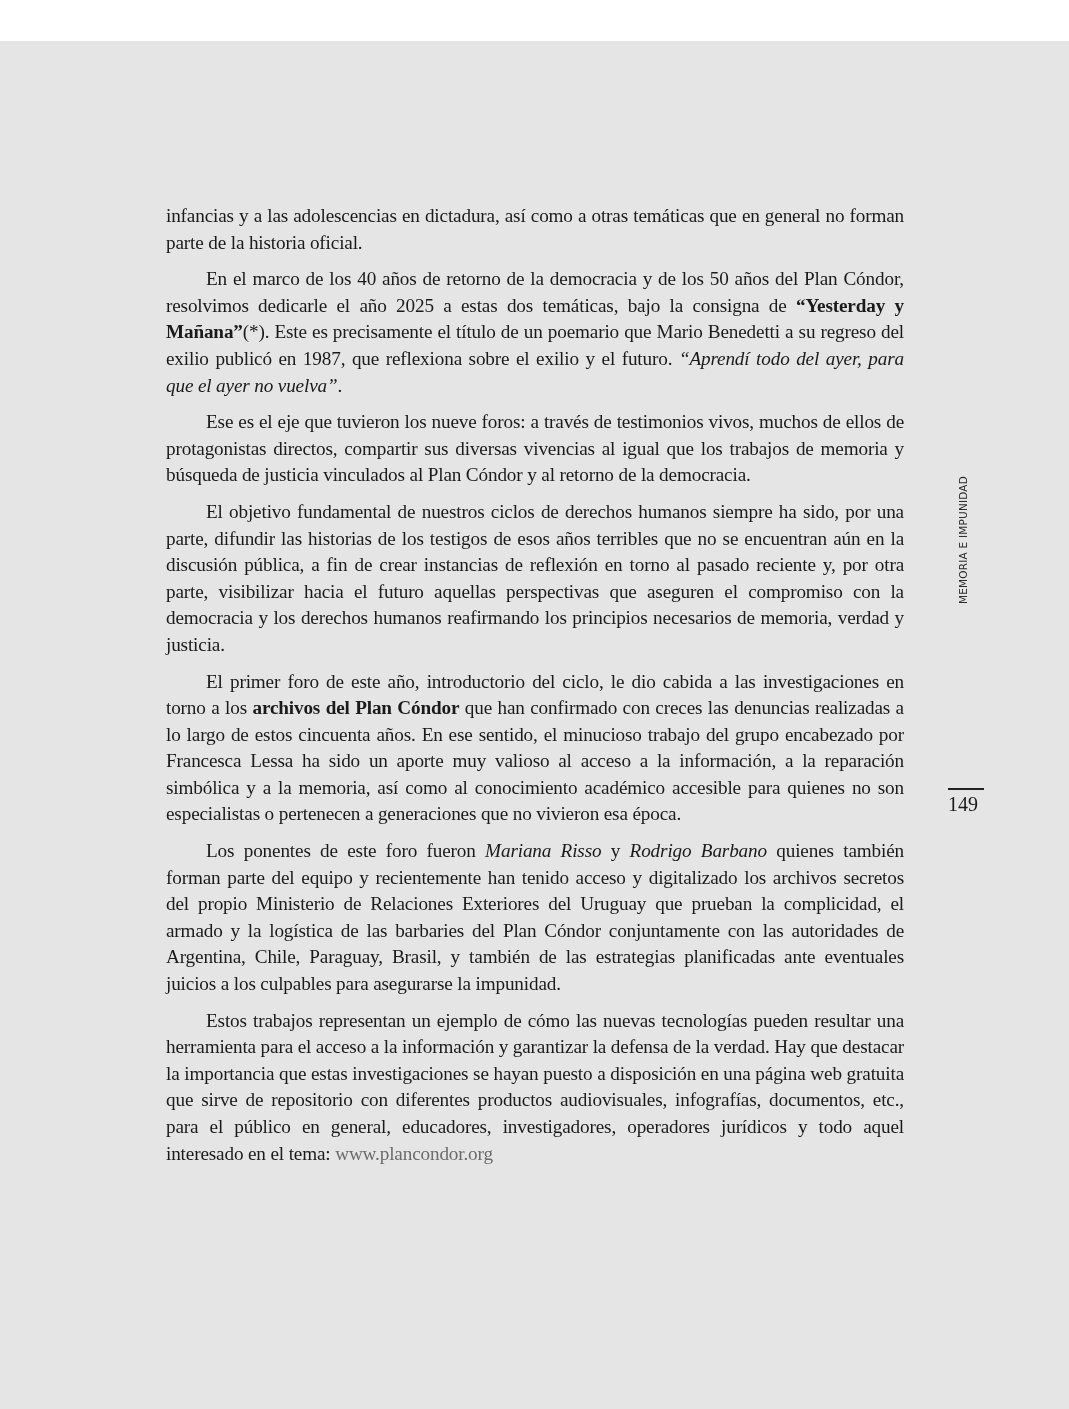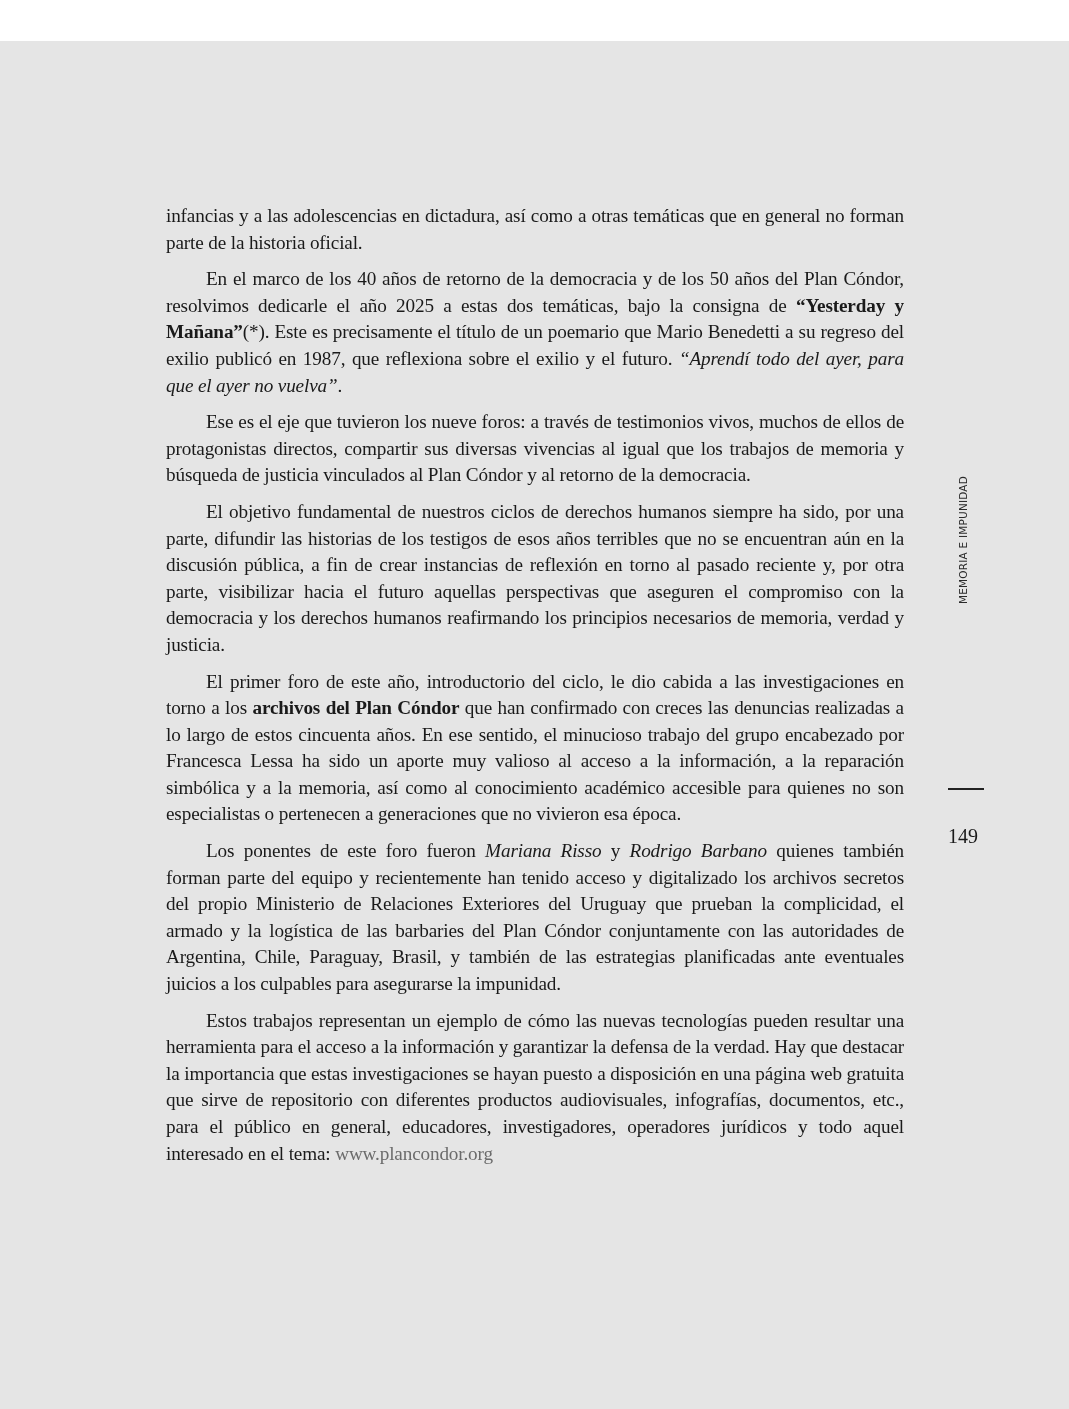--- a/index.html
+++ b/index.html
@@ -22,21 +22,21 @@
   .side-label {
     position: absolute; left: 957px; top: 563px;
     transform-origin: left top; transform: rotate(-90deg);
     font-family: "DejaVu Sans", sans-serif; font-size: 10.5px; letter-spacing: 0.2px;
     color: #2a2a2a; white-space: nowrap;
   }
   .page-num-rule {
     position: absolute; left: 948px; top: 747px; width: 36px; height: 1.5px; background: #222;
   }
   .page-num {
-    position: absolute; left: 948px; top: 784px; width: 40px;
+    position: absolute; left: 948px; top: 752px; width: 40px;
     font-family: "Liberation Serif", "DejaVu Serif", serif; font-size: 20px; color: #1a1a1a;
   }
 </style>
 </head>
 <body>
 
 <div class="page">
 
   <div class="body-text">
     <p class="first">

